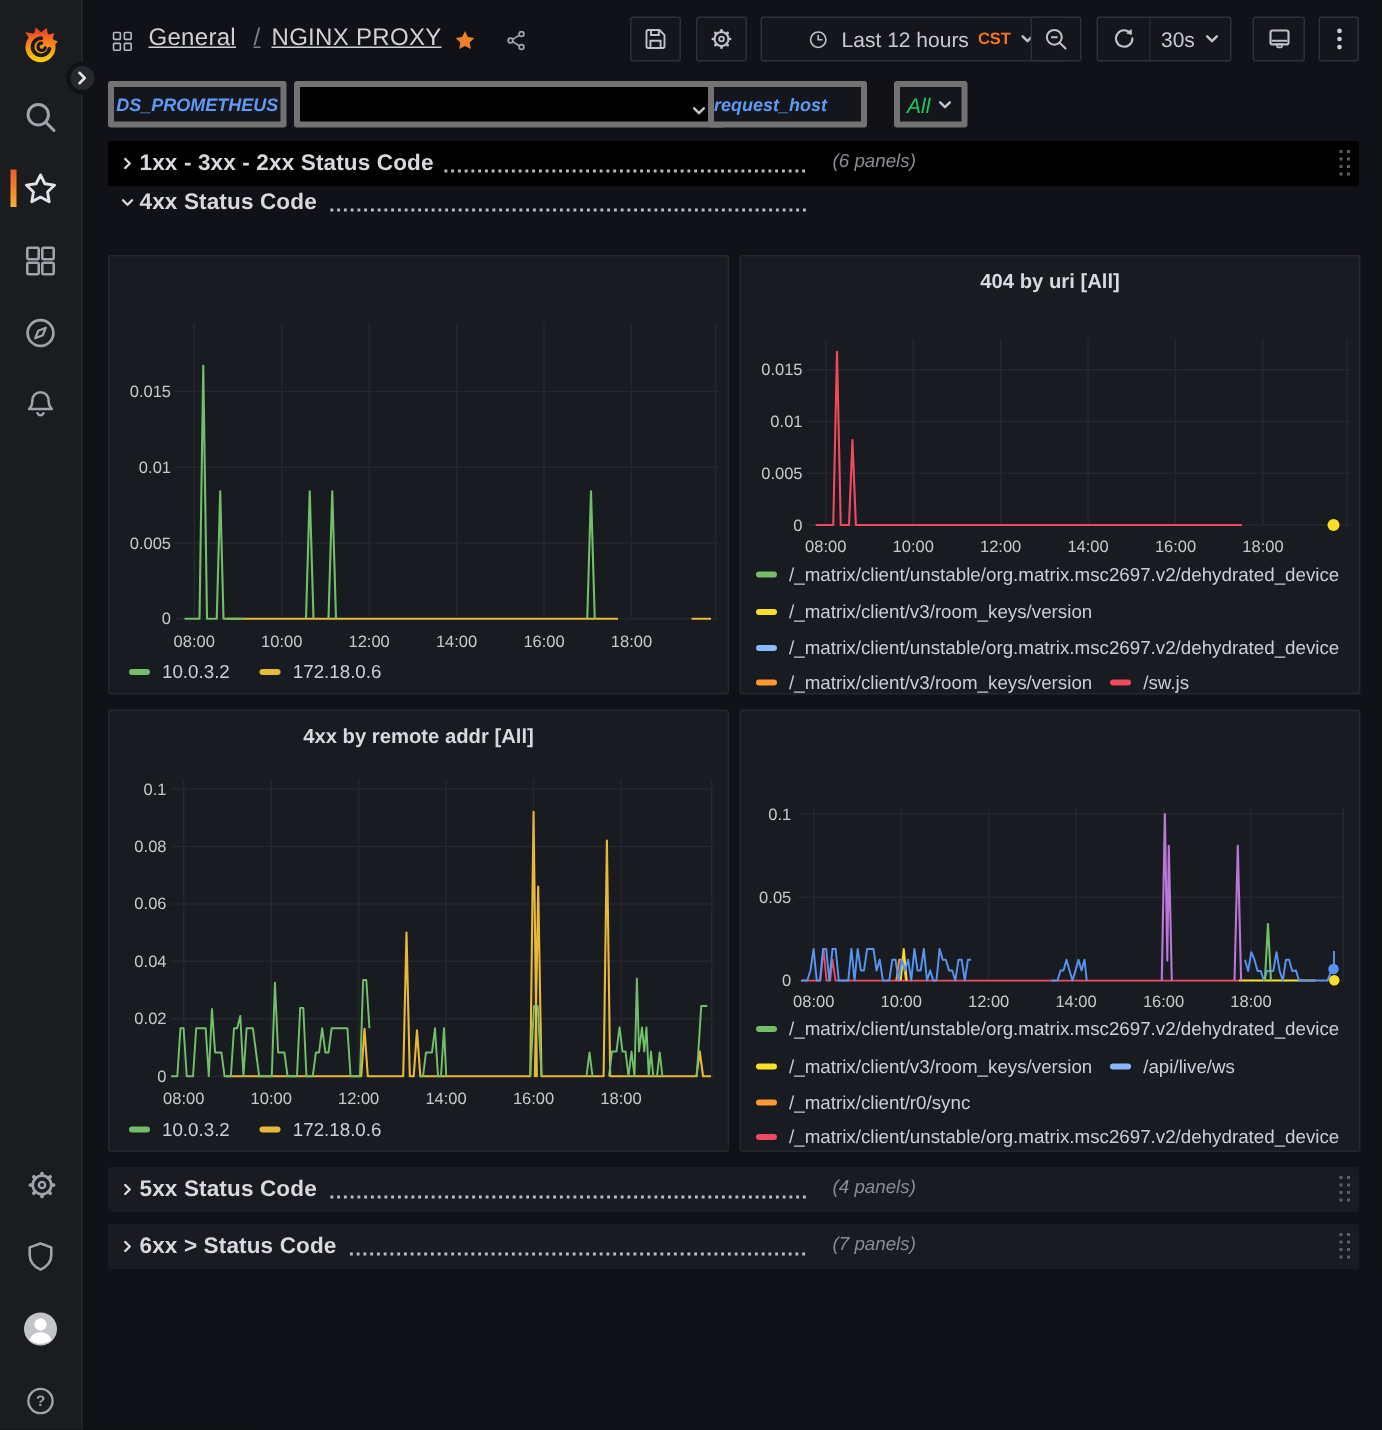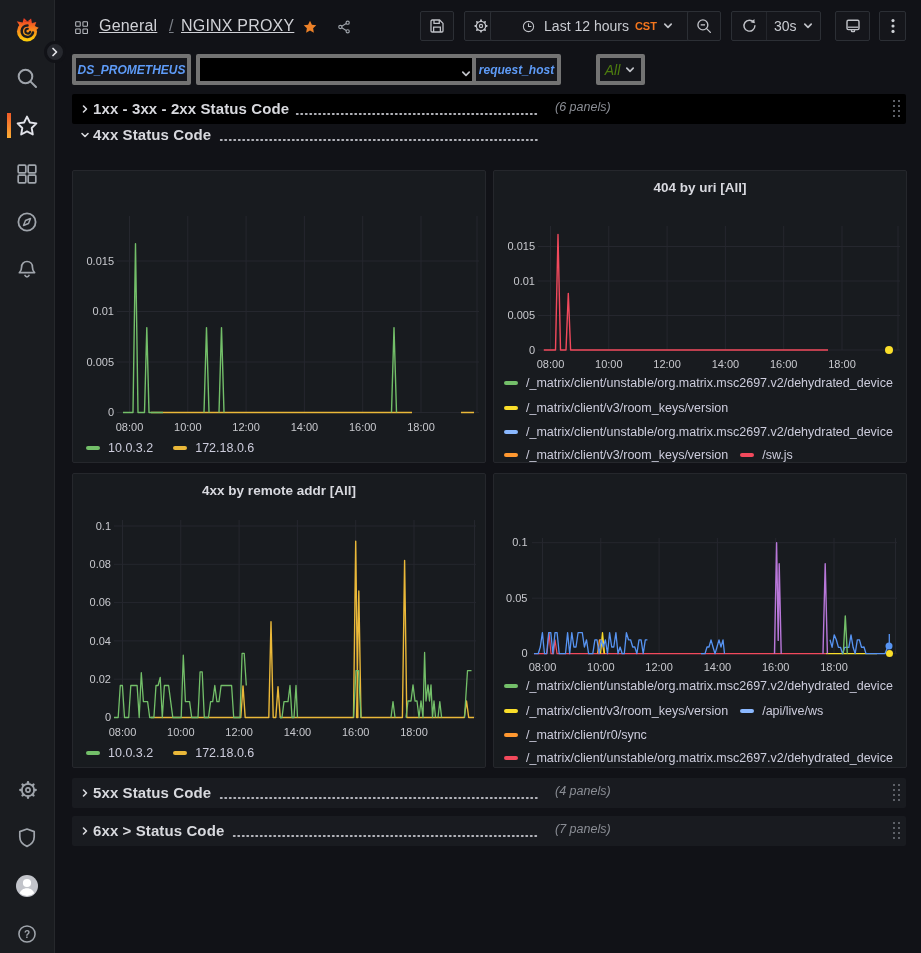--- a/index.html
+++ b/index.html
@@ -151,21 +151,21 @@
       <rect x="10.8" y="3.1" width="2.4" height="3.6" rx="1.1" fill="#c0c2c8" transform="rotate(0 12 12)"></rect>
       <rect x="10.8" y="3.1" width="2.4" height="3.6" rx="1.1" fill="#c0c2c8" transform="rotate(45 12 12)"></rect>
       <rect x="10.8" y="3.1" width="2.4" height="3.6" rx="1.1" fill="#c0c2c8" transform="rotate(90 12 12)"></rect>
       <rect x="10.8" y="3.1" width="2.4" height="3.6" rx="1.1" fill="#c0c2c8" transform="rotate(135 12 12)"></rect>
       <rect x="10.8" y="3.1" width="2.4" height="3.6" rx="1.1" fill="#c0c2c8" transform="rotate(180 12 12)"></rect>
       <rect x="10.8" y="3.1" width="2.4" height="3.6" rx="1.1" fill="#c0c2c8" transform="rotate(225 12 12)"></rect>
       <rect x="10.8" y="3.1" width="2.4" height="3.6" rx="1.1" fill="#c0c2c8" transform="rotate(270 12 12)"></rect>
       <rect x="10.8" y="3.1" width="2.4" height="3.6" rx="1.1" fill="#c0c2c8" transform="rotate(315 12 12)"></rect>
     </svg>
   </div>
-<div class="tbtn" style="left:490px;width:204px">
+<div class="tbtn" style="left:507px;width:204px">
   <span style="margin-left:11px">
       <svg width="15" height="15" viewBox="0 0 24 24" fill="none" style="">
         <circle cx="12" cy="12" r="8.2" stroke="#c0c2c8" stroke-width="1.7"></circle>
         <path d="M12 7.5V12h4" stroke="#c0c2c8" stroke-width="1.7" stroke-linecap="round"></path>
       </svg>
     </span>
   <span style="color:#c9cbd1;font-size:14px;margin-left:8px">Last 12 hours</span>
   <span style="color:#f5761d;font-size:11px;font-weight:bold;margin-left:6px">CST</span>
   <span style="margin-left:5px">
       <svg width="12" height="12" viewBox="0 0 12 12">
@@ -213,25 +213,25 @@
 <div class="vbox" style="left:72px;width:119px;justify-content:center">
     <span style="color:#5e9bf7;font-size:12px;font-weight:bold">DS_PROMETHEUS</span>
   </div>
 <div class="vbox" style="left:196px;width:288px;background:#000">
   <span style="position:absolute;right:8px;top:10px">
       <svg width="12" height="12" viewBox="0 0 12 12">
         <polyline points="2.8,4.2 6,7.4 9.2,4.2" fill="none" stroke="#c0c2c8" stroke-width="1.7" stroke-linecap="round" stroke-linejoin="round"></polyline>
       </svg>
     </span>
 </div>
-<div class="vbox" style="left:472px;width:89px;justify-content:center">
+<div class="vbox" style="left:472px;width:106px;">
     <span style="color:#5e9bf7;font-size:12px;font-weight:bold">request_host</span>
   </div>
 <div class="vbox" style="left:596px;width:49px;justify-content:center">
-    <span style="color:#4d7c0f;font-size:14px">All</span>
+    <span style="color:#22c55e;font-size:14px">All</span>
     <span style="margin-left:4px">
       <svg width="12" height="12" viewBox="0 0 12 12">
         <polyline points="2.8,4.2 6,7.4 9.2,4.2" fill="none" stroke="#c0c2c8" stroke-width="1.7" stroke-linecap="round" stroke-linejoin="round"></polyline>
       </svg>
     </span>
   </div>
 
 <div class="rowstrip" style="top:94px;background:#000000;">
     <svg width="12" height="12" viewBox="0 0 12 12" style="position:absolute;left:7px;top:9px">
       <polyline points="4.5,3 7.5,6 4.5,9" fill="none" stroke="#d8d9de" stroke-width="1.6" stroke-linecap="round" stroke-linejoin="round"></polyline>

